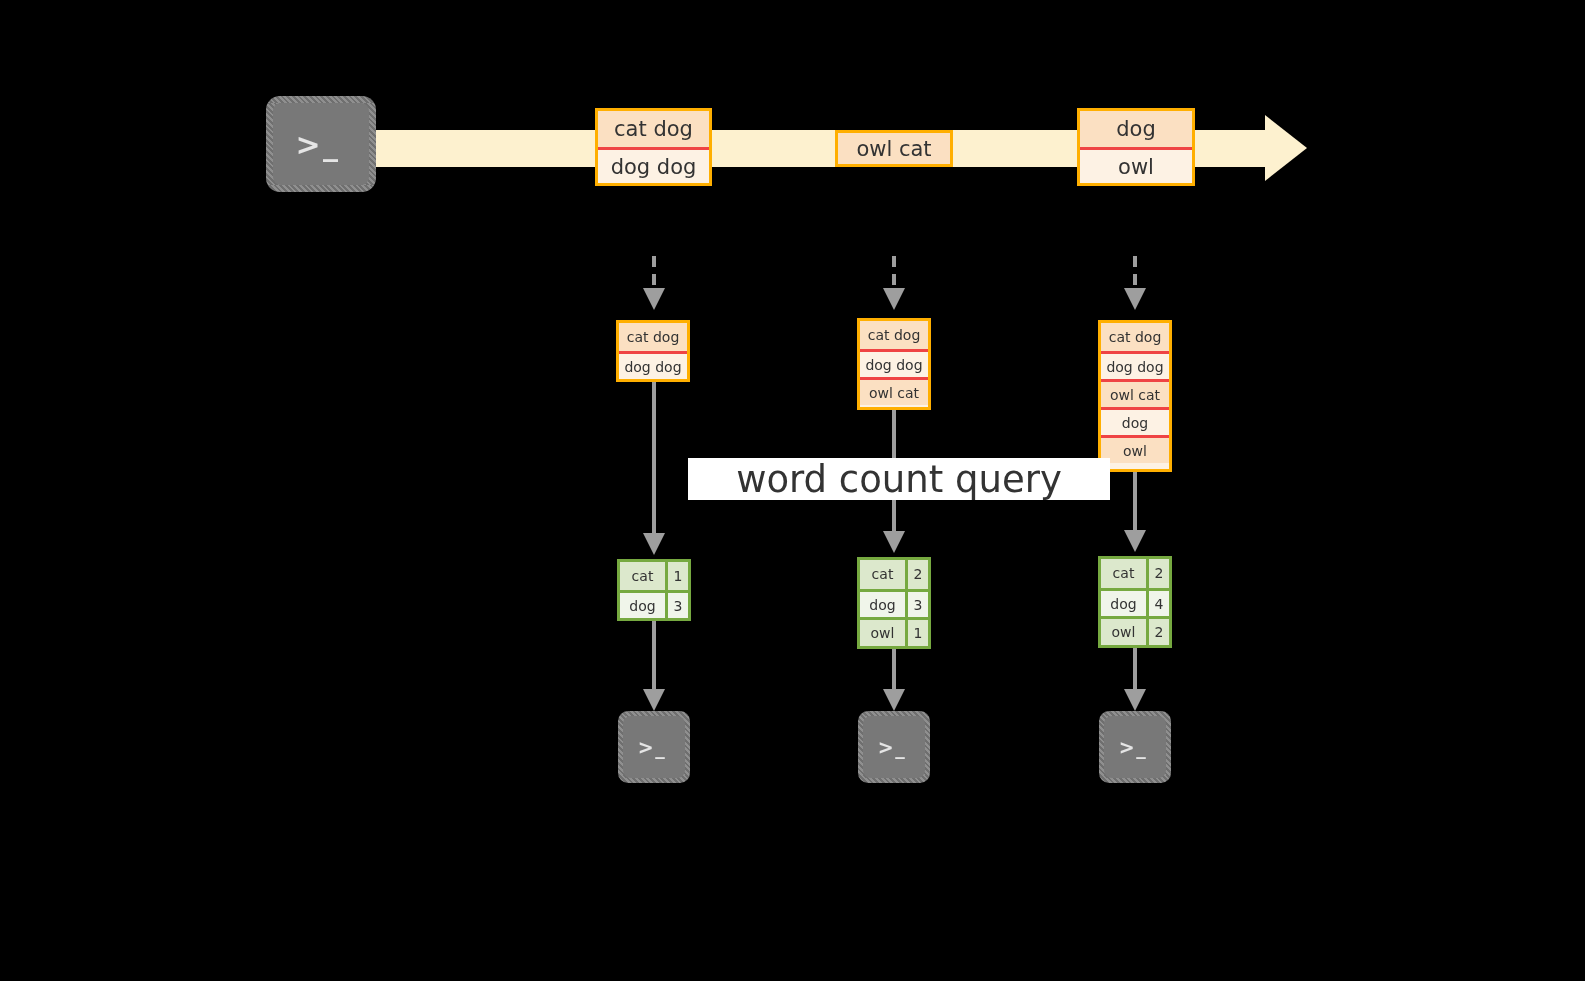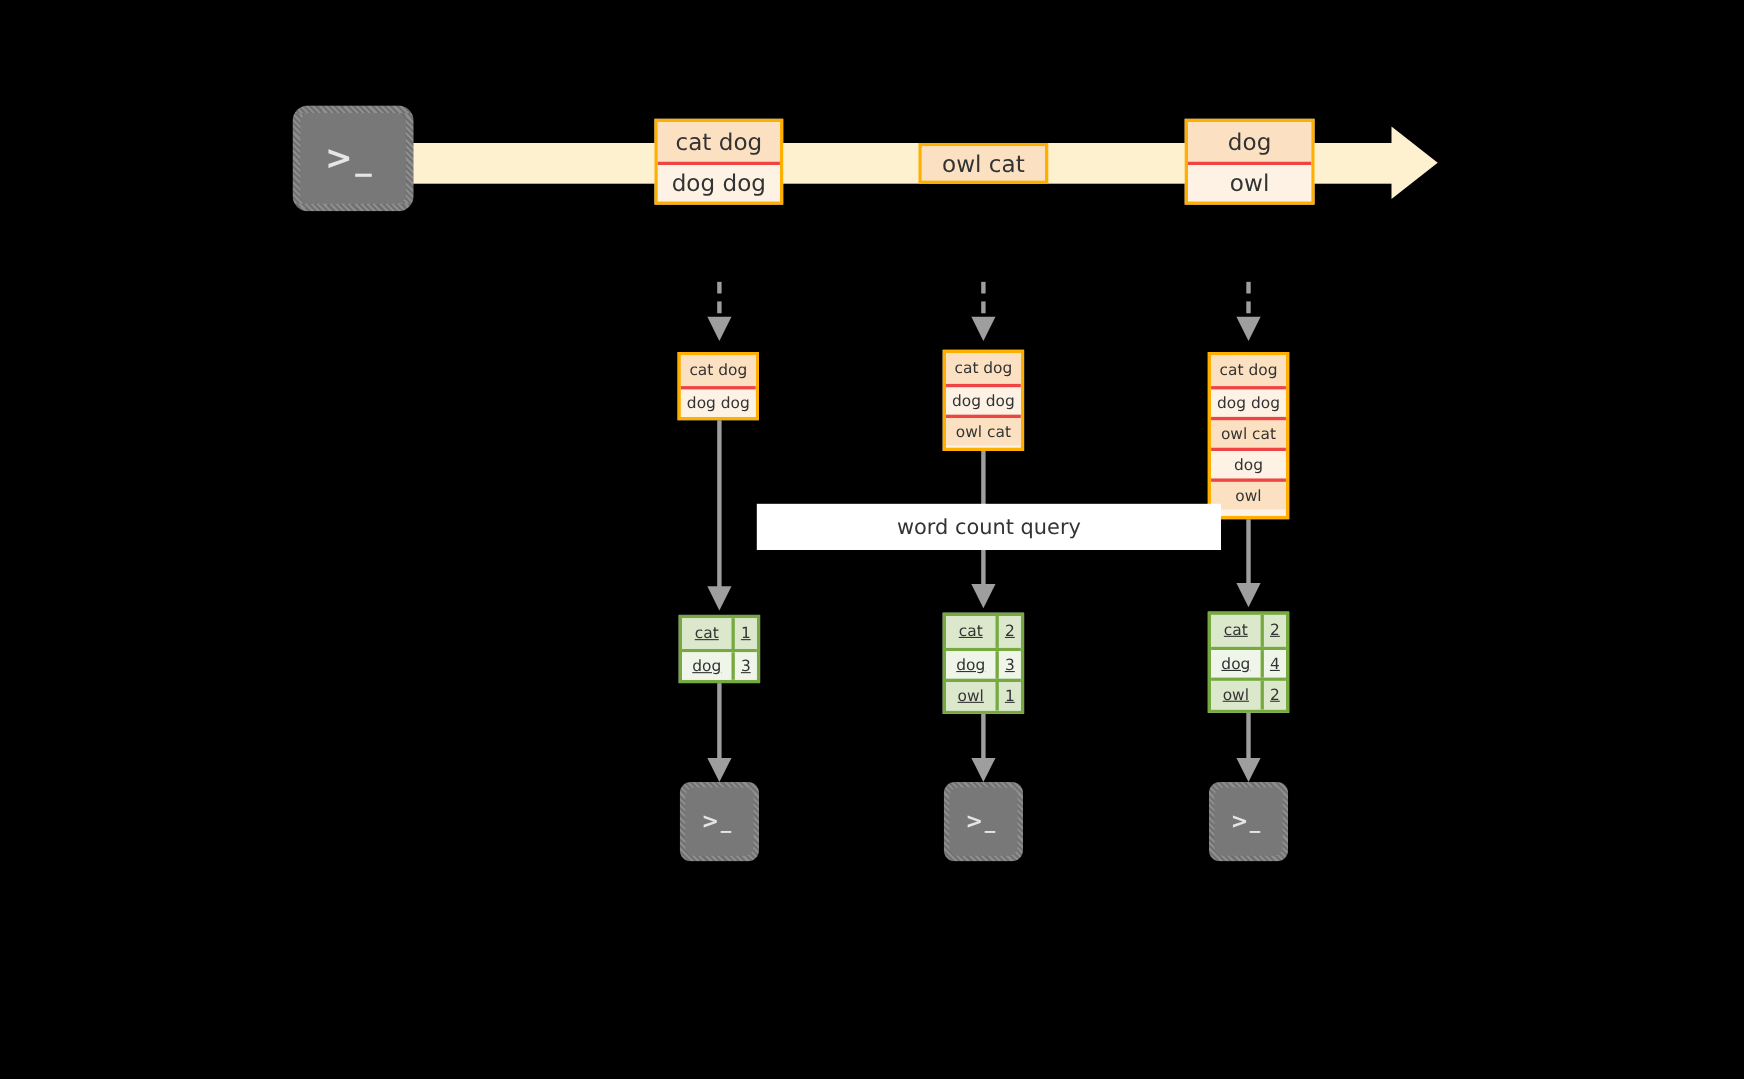--- a/index.html
+++ b/index.html
@@ -94,21 +94,20 @@
   .resrow + .resrow { border-top: 3px solid #76A940; }
   .resrow.dark  .rescell { background: #DCE8CC; }
   .resrow.light .rescell { background: #F0F5EA; }
   .rescell {
     box-sizing: border-box;
     display: flex;
     align-items: center;
     justify-content: center;
     color: #333333;
     white-space: nowrap;
-    text-decoration: underline;
   }
   .rescell.key   { flex: 0 0 auto; }
   .rescell.val   { flex: 0 0 auto; border-left: 3px solid #76A940; }
 
   
   .vline {
     position: absolute;
     background: #9E9E9E;
     width: 4px;
   }
@@ -259,15 +258,15 @@
   </div>
 
   <div class="vline" style="left:1133px; top:648px; height:45px;"></div>
   <div class="vhead" style="left:1124px; top:689px;"></div>
 
   <div class="term" style="left:1099px; top:711px; width:72px; height:72px; border-width:5px; border-radius:10px;">
     <div class="term-inner"></div>
     <div class="term-glyph" style="font-size:19px; padding-right:4px;">&gt;_</div>
   </div>
 
-  <div class="querylabel" style="left:688px; top:458px; width:422px; height:42px; font-size:19px;">word count query</div>
+  <div class="querylabel" style="left:688px; top:458px; width:422px; height:42px; font-size:37px;">word count query</div>
 
 </div>
 
 </body></html>

